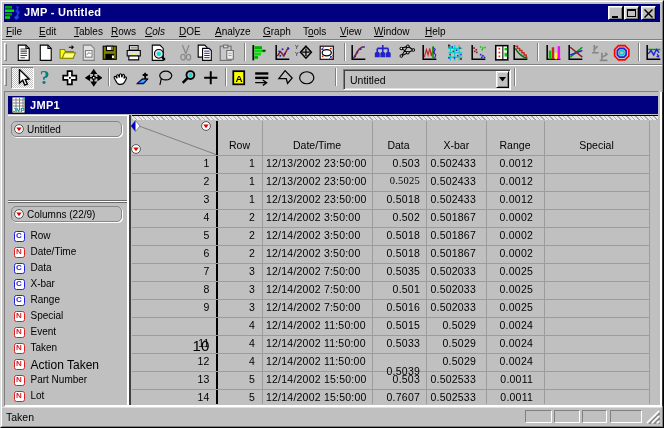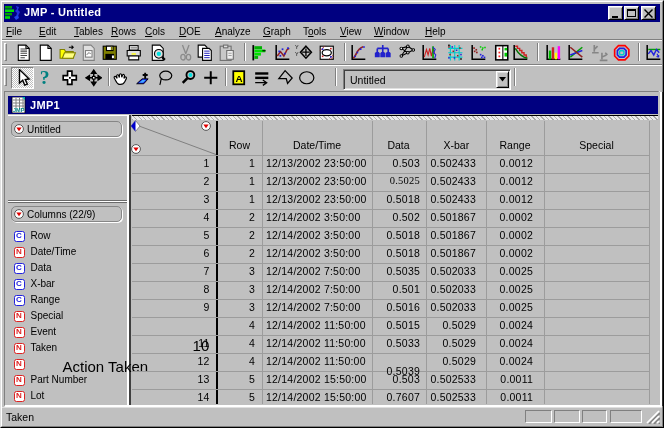--- a/index.html
+++ b/index.html
@@ -27,21 +27,21 @@
   </div>
 <div class="ab" style="left:641px;top:6px;width:15px;height:14px;background:#c0c0c0;border-top:1px solid #fff;border-left:1px solid #fff;border-right:1px solid #000;border-bottom:1px solid #000;box-shadow:inset 1px 1px 0 #dfdfdf, inset -1px -1px 0 #808080;">
     <svg class="ab" style="left:2px;top:2px;" width="9" height="9" viewBox="0 0 9 9">
       <path d="M1 0 L4.5 3.5 L8 0 L9 1 L5.5 4.5 L9 8 L8 9 L4.5 5.5 L1 9 L0 8 L3.5 4.5 L0 1 Z" fill="#000"></path>
     </svg>
   </div>
 <div class="txt" style="left:6px;top:26px;font-size:10px;color:#000;"><u>F</u>ile</div>
 <div class="txt" style="left:39px;top:26px;font-size:10px;color:#000;"><u>E</u>dit</div>
 <div class="txt" style="left:74px;top:26px;font-size:10px;color:#000;"><u>T</u>ables</div>
 <div class="txt" style="left:111px;top:26px;font-size:10px;color:#000;"><u>R</u>ows</div>
-<div class="txt" style="left:145px;top:26px;font-size:10px;color:#000;"><u>C</u>ols</div>
+<div class="txt" style="left:145px;top:26px;font-size:10px;color:#000;font-style:italic;"><u>C</u>ols</div>
 <div class="txt" style="left:179px;top:26px;font-size:10px;color:#000;"><u>D</u>OE</div>
 <div class="txt" style="left:215px;top:26px;font-size:10px;color:#000;"><u>A</u>nalyze</div>
 <div class="txt" style="left:263px;top:26px;font-size:10px;color:#000;"><u>G</u>raph</div>
 <div class="txt" style="left:303px;top:26px;font-size:10px;color:#000;">T<u>o</u>ols</div>
 <div class="txt" style="left:340px;top:26px;font-size:10px;color:#000;"><u>V</u>iew</div>
 <div class="txt" style="left:374px;top:26px;font-size:10px;color:#000;text-align:right;"><u>W</u>indow</div>
 <div class="txt" style="left:425px;top:26px;font-size:10px;color:#000;"><u>H</u>elp</div>
 <div class="ab" style="left:2px;top:39px;width:660px;height:1px;background:#808080;"></div>
 <div class="ab" style="left:2px;top:40px;width:660px;height:1px;background:#fff;"></div>
 <div class="ab" style="left:4px;top:43px;width:3px;height:18px;background:#c0c0c0;border-top:1px solid #fff;border-left:1px solid #fff;border-right:1px solid #808080;border-bottom:1px solid #808080;"></div>
@@ -392,21 +392,21 @@
 <div class="txt" style="left:30.5px;top:278.0px;font-size:10px;color:#000;">X-bar</div>
 <div class="ab" style="left:13.5px;top:295.0px;width:11px;height:11px;background:#fff;border:1.3px solid #2222dd;border-radius:2.5px;font-size:8px;font-weight:bold;color:#2222dd;text-align:center;line-height:8.5px;">C</div>
 <div class="txt" style="left:30.5px;top:294.0px;font-size:10px;color:#000;">Range</div>
 <div class="ab" style="left:13.5px;top:311.0px;width:11px;height:11px;background:#fff;border:1.3px solid #dd2222;border-radius:2.5px;font-size:8px;font-weight:bold;color:#dd2222;text-align:center;line-height:8.5px;">N</div>
 <div class="txt" style="left:30.5px;top:310.0px;font-size:10px;color:#000;">Special</div>
 <div class="ab" style="left:13.5px;top:327.0px;width:11px;height:11px;background:#fff;border:1.3px solid #dd2222;border-radius:2.5px;font-size:8px;font-weight:bold;color:#dd2222;text-align:center;line-height:8.5px;">N</div>
 <div class="txt" style="left:30.5px;top:326.0px;font-size:10px;color:#000;">Event</div>
 <div class="ab" style="left:13.5px;top:343.0px;width:11px;height:11px;background:#fff;border:1.3px solid #dd2222;border-radius:2.5px;font-size:8px;font-weight:bold;color:#dd2222;text-align:center;line-height:8.5px;">N</div>
 <div class="txt" style="left:30.5px;top:342.0px;font-size:10px;color:#000;">Taken</div>
 <div class="ab" style="left:13.5px;top:359.0px;width:11px;height:11px;background:#fff;border:1.3px solid #dd2222;border-radius:2.5px;font-size:8px;font-weight:bold;color:#dd2222;text-align:center;line-height:8.5px;">N</div>
-<div class="txt" style="left:30.5px;top:358.0px;font-size:15px;color:#000;margin-left:32px;">Action Taken</div>
+<div class="txt" style="left:30.5px;top:358.0px;font-size:12px;color:#000;">Action Taken</div>
 <div class="ab" style="left:13.5px;top:375.0px;width:11px;height:11px;background:#fff;border:1.3px solid #dd2222;border-radius:2.5px;font-size:8px;font-weight:bold;color:#dd2222;text-align:center;line-height:8.5px;">N</div>
 <div class="txt" style="left:30.5px;top:374.0px;font-size:10px;color:#000;">Part Number</div>
 <div class="ab" style="left:13.5px;top:391.0px;width:11px;height:11px;background:#fff;border:1.3px solid #dd2222;border-radius:2.5px;font-size:8px;font-weight:bold;color:#dd2222;text-align:center;line-height:8.5px;">N</div>
 <div class="txt" style="left:30.5px;top:390.0px;font-size:10px;color:#000;">Lot</div>
 <div class="ab" style="left:131.5px;top:114.5px;width:526.5px;height:1.8px;background:#000;"></div>
 <div class="ab" style="left:131.5px;top:116.3px;width:526.5px;height:4.2px;background:repeating-linear-gradient(45deg,#ababab 0 1px,#ebebeb 1px 3.2px);"></div>
 <div class="ab" style="left:261.5px;top:120.5px;width:1px;height:283.5px;background:#9c9c9c;"></div>
 <div class="ab" style="left:371.5px;top:120.5px;width:1px;height:283.5px;background:#9c9c9c;"></div>
 <div class="ab" style="left:425.5px;top:120.5px;width:1px;height:283.5px;background:#9c9c9c;"></div>
 <div class="ab" style="left:486.0px;top:120.5px;width:1px;height:283.5px;background:#9c9c9c;"></div>

